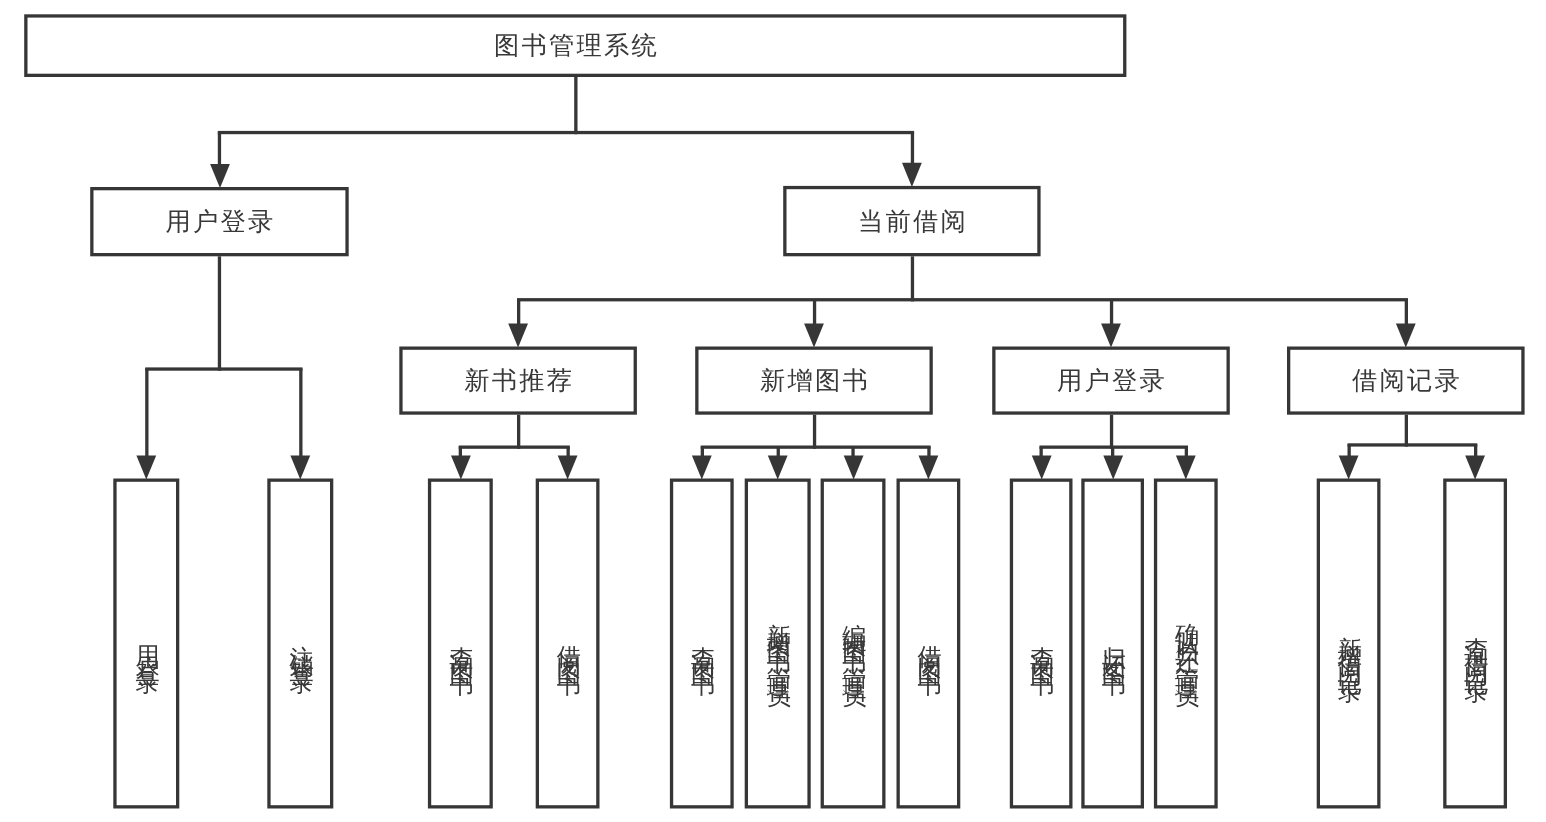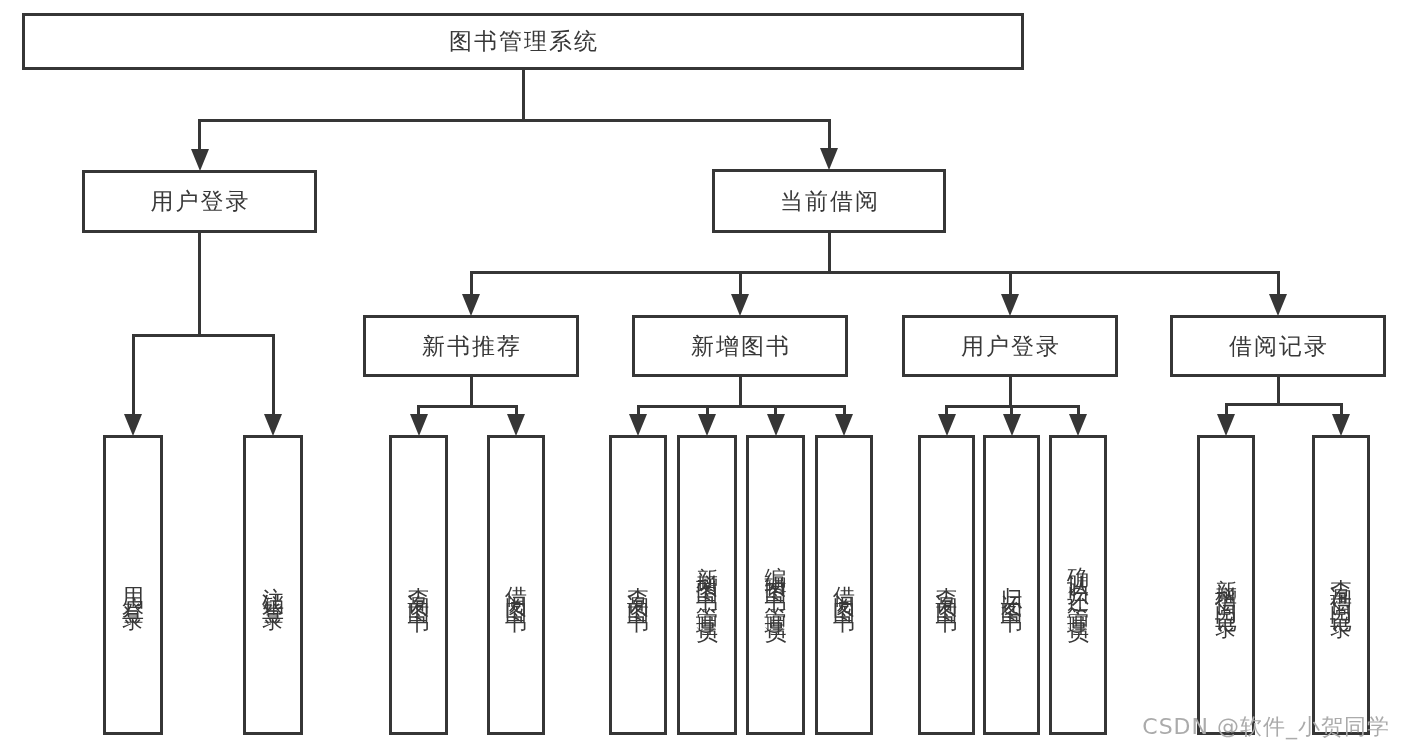--- a/index.html
+++ b/index.html
@@ -46,21 +46,20 @@
     letter-spacing:1px;
     color:var(--wm,#ababab);
     z-index:5;
     white-space:nowrap;
   }
 </style>
 </head>
 <body>
 
 <div id="stage">
-  <div id="watermark">CSDN @软件_小贺同学</div>
 <div class="node h" style="left: 22px; top: 13px; width: 1002px; height: 57px;">
       <span class="lbl">图书管理系统</span>
     </div>
     <div class="node h" style="left: 82px; top: 170px; width: 235px; height: 63px;">
       <span class="lbl">用户登录</span>
     </div>
     <div class="node h" style="left: 712px; top: 169px; width: 234px; height: 64px;">
       <span class="lbl">当前借阅</span>
     </div>
     <div class="node h" style="left: 363px; top: 315px; width: 216px; height: 62px;">

